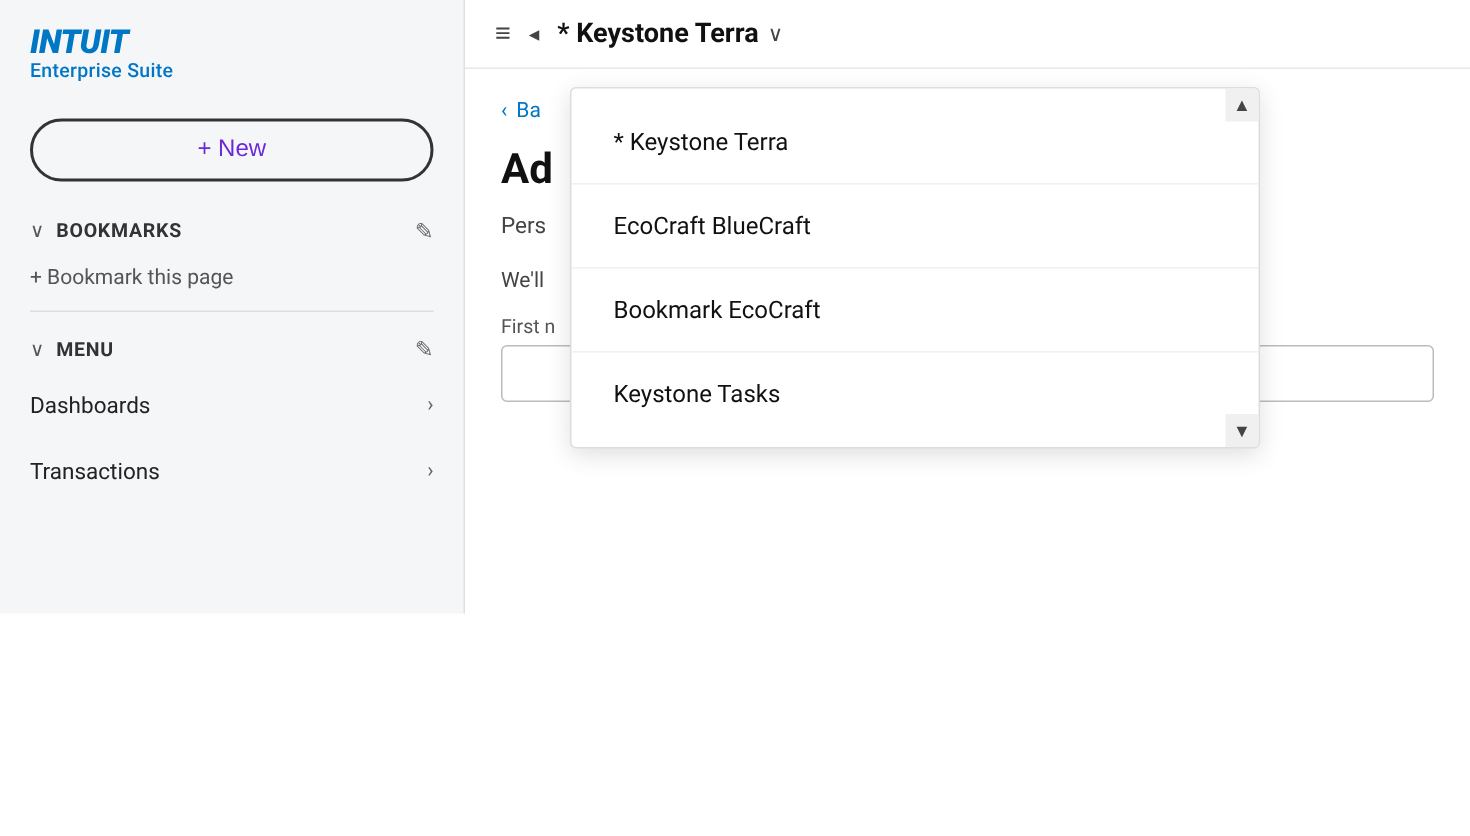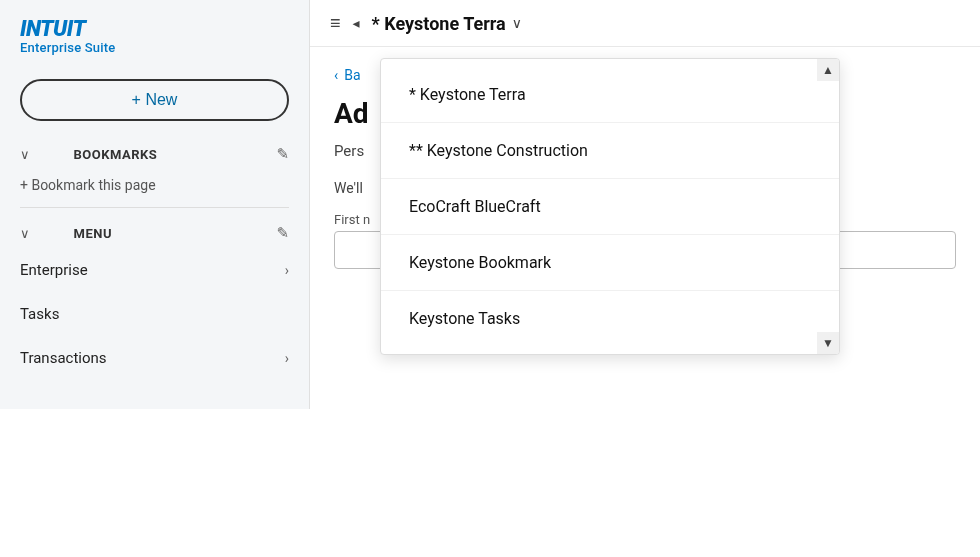--- a/index.html
+++ b/index.html
@@ -53,21 +53,21 @@
       justify-content: center;
       gap: 8px;
       width: 100%;
       padding: 10px 0;
       border: 2px solid #333;
       border-radius: 30px;
       background: transparent;
       font-size: 16px;
       font-weight: 500;
       cursor: pointer;
-      color: #0369a1;
+      color: #6d28d9;
     }
 
     .sidebar-section {
       padding: 0 20px;
     }
 
     .section-header {
       display: flex;
       align-items: center;
       justify-content: space-between;
@@ -79,21 +79,20 @@
       display: flex;
       align-items: center;
       gap: 8px;
     }
 
     .section-title {
       font-size: 13px;
       font-weight: 700;
       color: #333;
       letter-spacing: 0.5px;
-      margin-left: 36px;
     }
 
     .chevron-icon {
       font-size: 13px;
       color: #555;
     }
 
     .edit-icon {
       font-size: 15px;
       color: #666;
@@ -335,25 +334,22 @@
     <div class="section-header">
       <div class="section-header-left">
         <span class="chevron-icon">∨</span>
         <span class="section-title">MENU</span>
       </div>
       <span class="edit-icon">✎</span>
     </div>
   </div>
 
   <div class="menu-item">
-    <span class="menu-item-text">Enterprise</span>
+    <span class="menu-item-text">Dashboards</span>
     <span class="arrow-icon">›</span>
-  </div>
-  <div class="menu-item">
-    <span class="menu-item-text">Tasks</span>
   </div>
   <div class="menu-item">
     <span class="menu-item-text">Transactions</span>
     <span class="arrow-icon">›</span>
   </div>
 </nav>
 
 <main class="main">
 
   <div class="topbar">
@@ -378,21 +374,20 @@
       <input class="form-input" type="text" value="" style="">
       <input class="form-input-sm" type="text" value="" style="">
     </div>
   </div>
 
   <div class="dropdown-overlay">
     <div style="position:relative;">
       <div class="dropdown-scroll-up">▲</div>
       <div class="dropdown-scroll-area">
         <div class="dropdown-item">* Keystone Terra</div>
-        <div class="dropdown-item">** Keystone Construction</div>
         <div class="dropdown-item">EcoCraft BlueCraft</div>
-        <div class="dropdown-item">Keystone Bookmark</div>
+        <div class="dropdown-item">Bookmark EcoCraft</div>
         <div class="dropdown-item">Keystone Tasks</div>
       </div>
       <div class="dropdown-scroll-down">▼</div>
     </div>
   </div>
 </main>
 
 </body></html>

